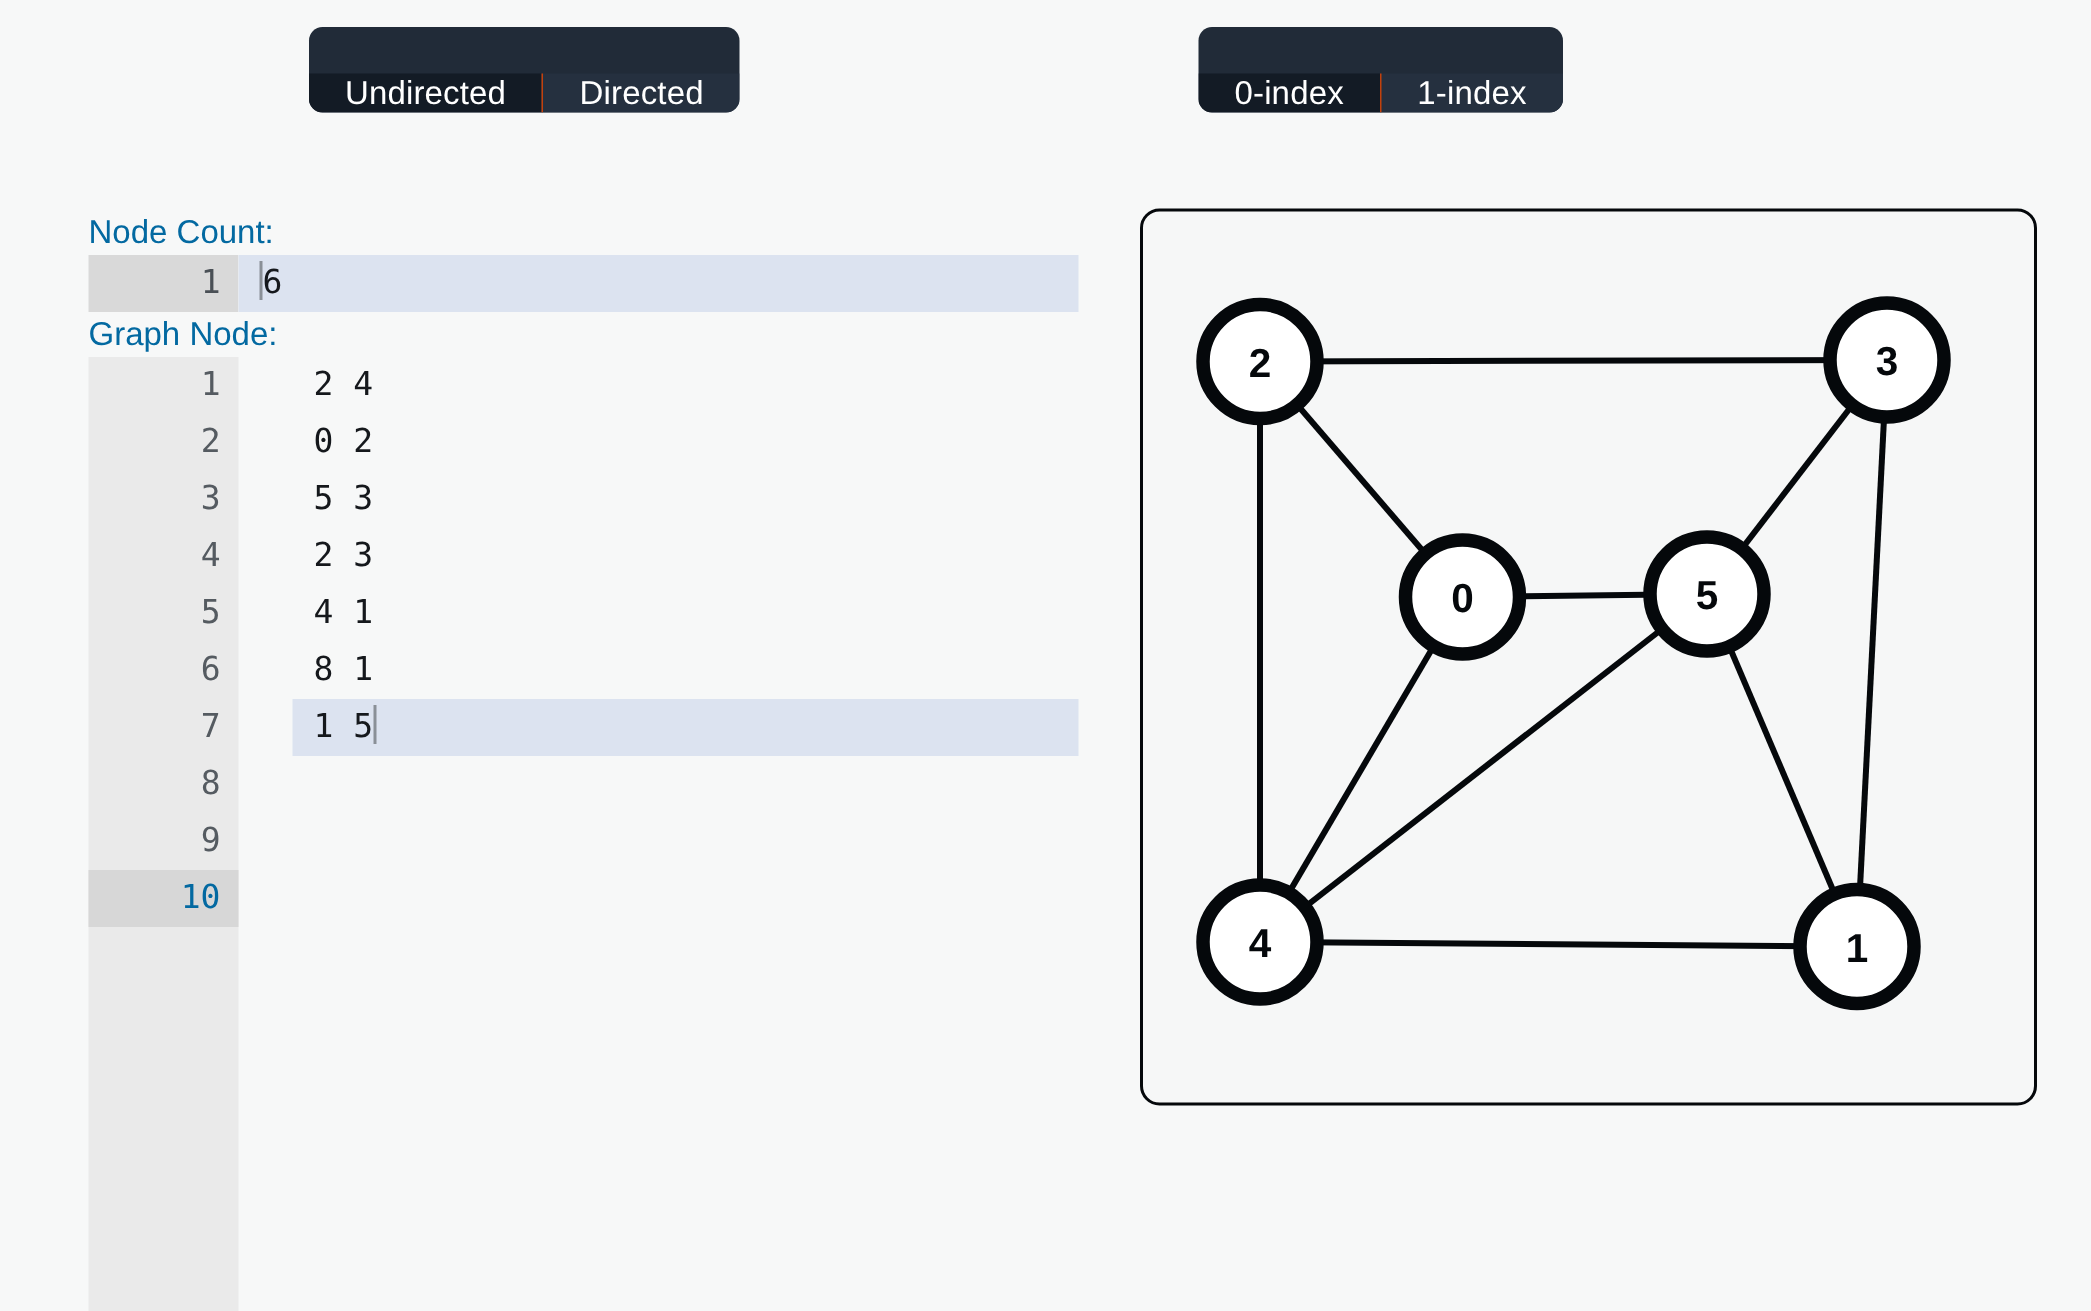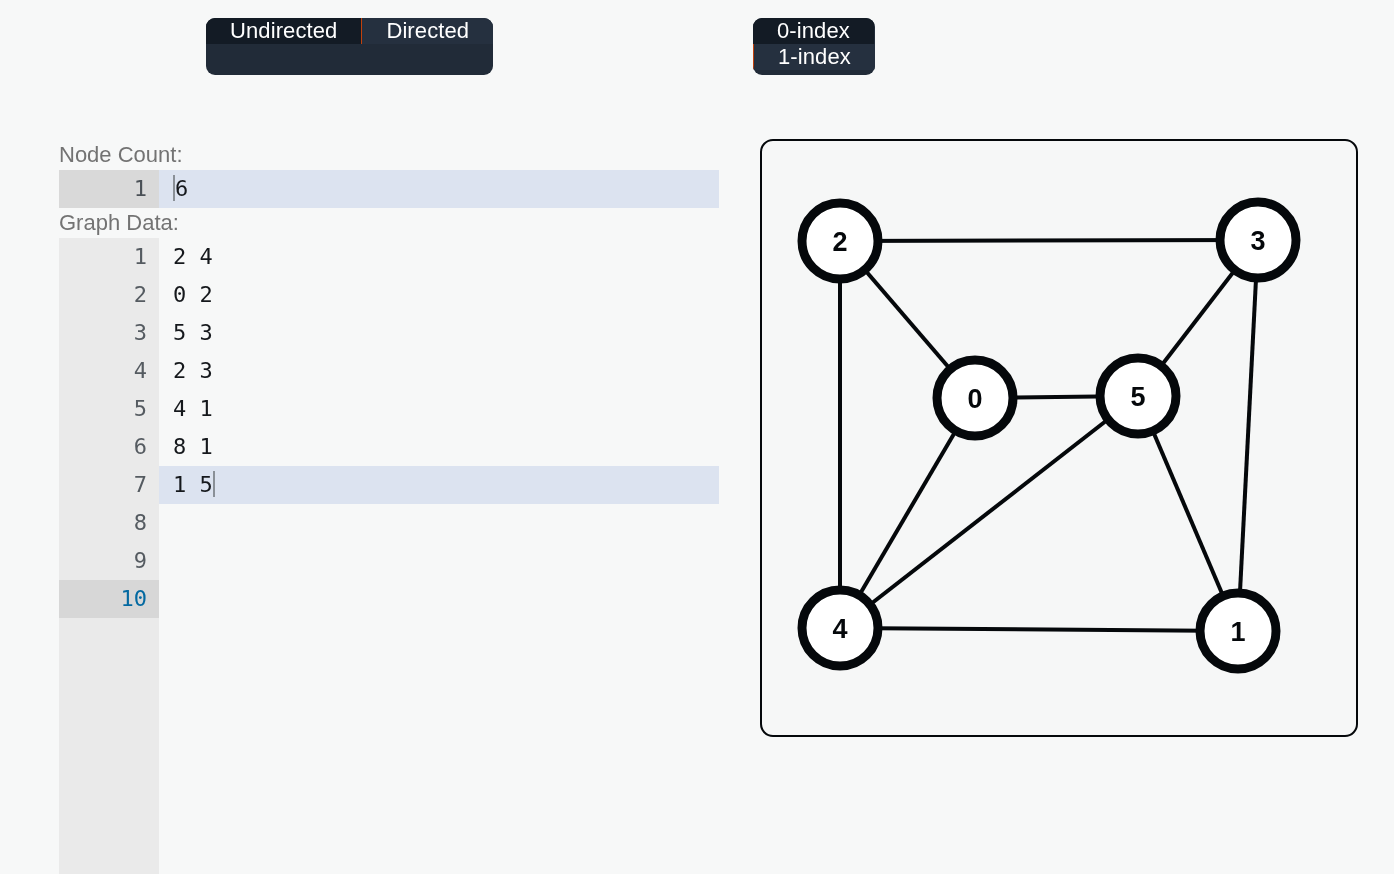--- a/index.html
+++ b/index.html
@@ -18,53 +18,53 @@
   }
 
   
   .seg-group {
     position: absolute;
     display: flex;
     background: #212b38;
     border-radius: 9px;
     overflow: hidden;
     height: 57px;
-    align-items: flex-start;
+    align-items: flex-end;
     padding: 0;
   }
   .seg-btn {
     display: flex;
     align-items: center;
     justify-content: center;
     padding: 0 24px;
     color: #ffffff;
     font-size: 22px;
     letter-spacing: 0.1px;
     background: #25303f;
     cursor: pointer;
     border: none;
     font-family: "Liberation Sans", sans-serif;
     white-space: nowrap;
   }
   .seg-btn.active { background: #131b25; }
   .seg-btn + .seg-btn { border-left: 1px solid #c2410c; }
 
   #toggle-direction { left: 206px; top: 18px; }
-  #toggle-indexing  { left: 753px; top: 18px; flex-direction: column; }
+  #toggle-indexing  { left: 799px; top: 18px; }
 
   
   #editor-panel {
     position: absolute;
     left: 59px;
     top: 140px;
     width: 660px;
   }
   .field-label {
     font-size: 22px;
-    color: #737373;
+    color: #0369a1;
     line-height: 30px;
     margin: 0;
     padding: 0;
     font-family: "Liberation Sans", sans-serif;
   }
 
   .code-editor {
     position: relative;
     display: flex;
     background: #f7f8f8;
@@ -111,21 +111,21 @@
   }
 
   
   #node-count-editor .gutter { background: #d9d9d9; height: 38px; }
   #node-count-editor .gutter .ln { background: #d9d9d9; color: #4a5056; }
   #node-count-editor .code-area { background: #f7f8f8; }
 
   
   #graph-data-editor { height: 620px; }
   #graph-data-editor .gutter { height: 700px; }
-  #graph-data-editor .code-area { width: 560px; }
+  #graph-data-editor .code-area { width: 560px; margin-left: 36px; }
 
   
   #graph-canvas {
     position: absolute;
     left: 760px;
     top: 139px;
     width: 598px;
     height: 598px;
     background: #f6f7f7;
     border: 2px solid #05080b;
@@ -165,21 +165,21 @@
 
     <div class="code-editor" id="node-count-editor">
       <div class="gutter">
           <span class="ln active">1</span>
         </div>
       <div class="code-area">
           <div class="code-line active"><span class="caret"></span>6</div>
         </div>
     </div>
 
-    <div class="field-label">Graph Data:</div>
+    <div class="field-label">Graph Node:</div>
 
     <div class="code-editor" id="graph-data-editor">
       <div class="gutter">
           <span class="ln">1</span>
           <span class="ln">2</span>
           <span class="ln">3</span>
           <span class="ln">4</span>
           <span class="ln">5</span>
           <span class="ln">6</span>
           <span class="ln">7</span>

